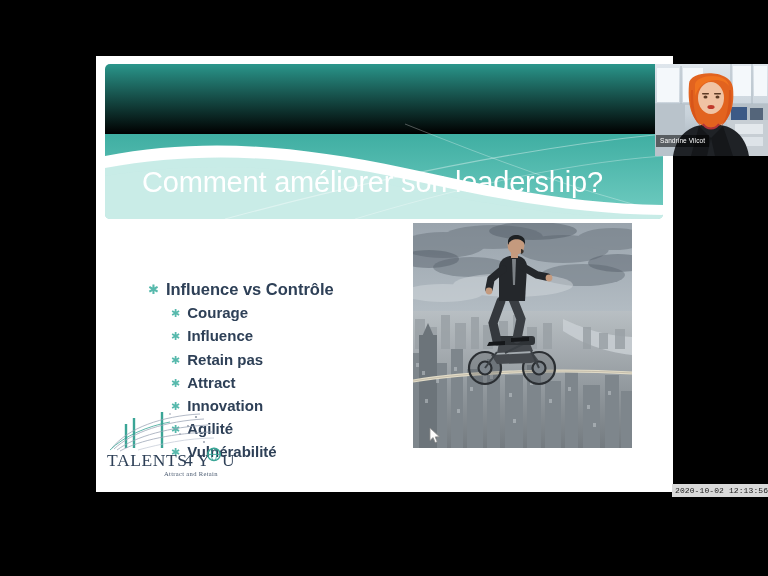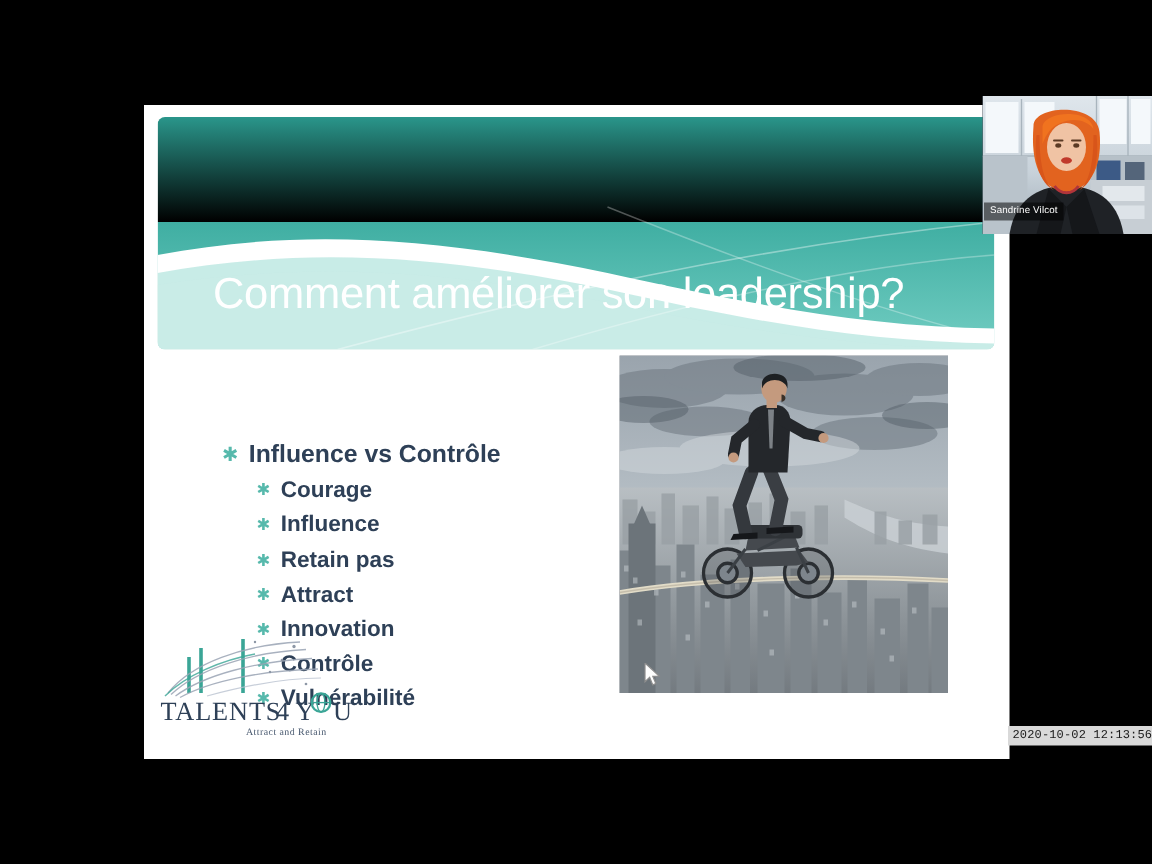--- a/index.html
+++ b/index.html
@@ -19,21 +19,21 @@
   #meeting-viewport {
     position: absolute;
     inset: 0;
     background: #000000;
   }
 
   
   #slide {
     position: absolute;
     left: 96px;
-    top: 70px;
+    top: 56px;
     width: 577px;
     height: 436px;
     background: #ffffff;
     overflow: hidden;
   }
 
   
   #slide-header {
     position: absolute;
     left: 9px;
@@ -236,21 +236,21 @@
         <span class="bullet-text">Attract</span>
       </div>
 
       <div class="bullet-row level-1">
         <span class="bullet-mark">✱</span>
         <span class="bullet-text">Innovation</span>
       </div>
 
       <div class="bullet-row level-1">
         <span class="bullet-mark">✱</span>
-        <span class="bullet-text">Contrôle</span>
+        <span class="bullet-text">Agilité</span>
       </div>
 
       <div class="bullet-row level-1">
         <span class="bullet-mark">✱</span>
         <span class="bullet-text">Vulnérabilité</span>
       </div>
 
     </div>
 
     <div id="slide-photo">

